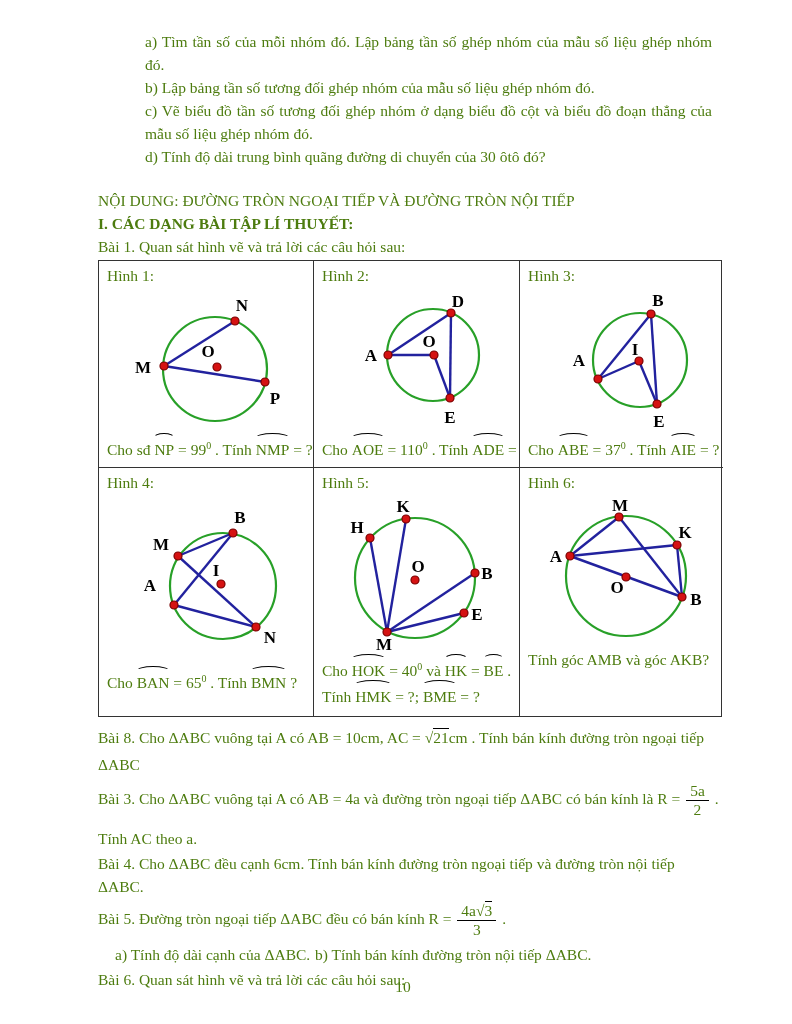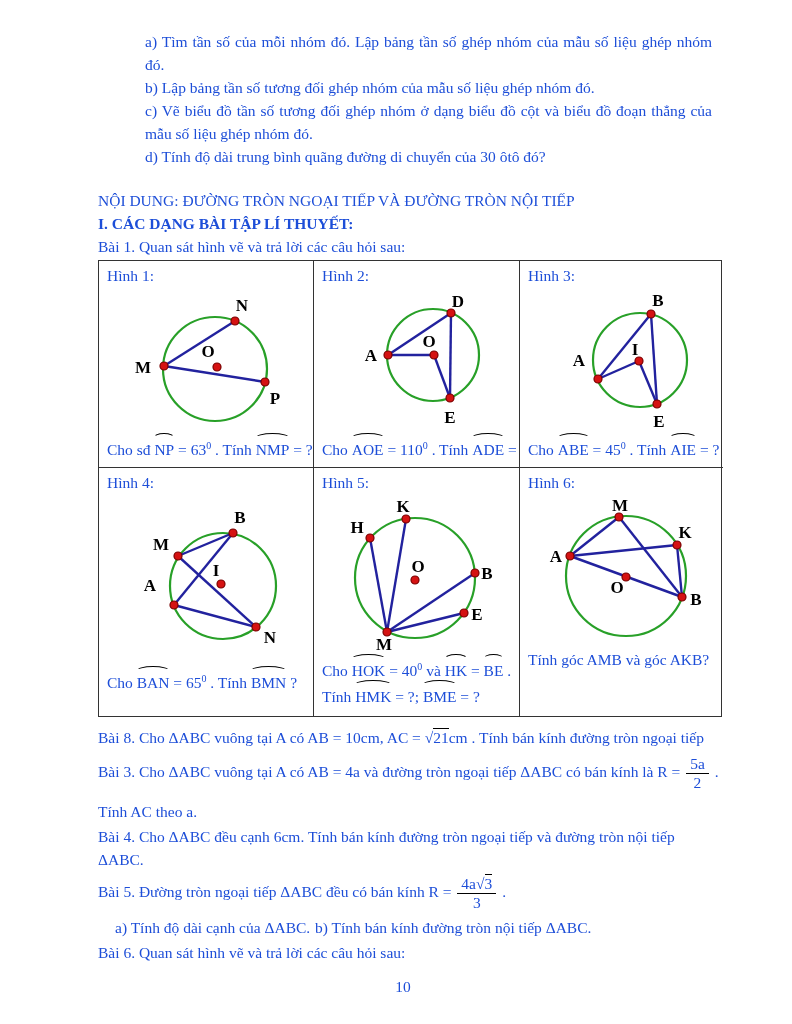--- a/index.html
+++ b/index.html
@@ -1,20 +1,20 @@
 <!DOCTYPE html>
 <html><head>
 <meta charset="utf-8">
 <style>
   html,body{margin:0;padding:0;background:#ffffff;}
   .page{
     width:792px;height:1024px;box-sizing:border-box;position:relative;
     padding:30px 70px 0 98px;
     font-family:"Liberation Serif","DejaVu Serif",serif;
-    font-size:15.5px;color:#1d4ed8;line-height:23px;background:#fff;
+    font-size:15.5px;color:#4d7c0f;line-height:23px;background:#fff;
   }
   p{margin:0;}
   .b{font-weight:normal;}
   .intro{margin-left:47px;width:567px;}
   .intro div{text-align:justify;}
   .section-title{font-weight:normal;text-align:left;margin-top:21px;}
   .subsection{font-weight:bold;}
   
   .fig-table{
     display:grid;grid-template-columns:215px 206px 203px;grid-template-rows:207px 248px;
@@ -75,21 +75,21 @@
             <circle cx="114" cy="82" r="4" fill="#d51212" stroke="#7a0000" stroke-width="1.2"></circle>
             <circle cx="132" cy="36" r="4" fill="#d51212" stroke="#7a0000" stroke-width="1.2"></circle>
             <circle cx="61" cy="81" r="4" fill="#d51212" stroke="#7a0000" stroke-width="1.2"></circle>
             <circle cx="162" cy="97" r="4" fill="#d51212" stroke="#7a0000" stroke-width="1.2"></circle>
             <text x="105" y="72" text-anchor="middle" class="lbl">O</text>
             <text x="139" y="26" text-anchor="middle" class="lbl">N</text>
             <text x="40" y="88" text-anchor="middle" class="lbl">M</text>
             <text x="172" y="119" text-anchor="middle" class="lbl">P</text>
           </svg></div>
     <div class="fig-captions">
-          <div class="caption"><span>Cho sđ </span><span class="arc">NP</span><span> = 63</span><sup>0</sup><span> . Tính  </span><span class="arc">NMP</span><span> = ?</span></div>
+          <div class="caption"><span>Cho sđ </span><span class="arc">NP</span><span> = 99</span><sup>0</sup><span> . Tính  </span><span class="arc">NMP</span><span> = ?</span></div>
         </div>
   </div>
       <div class="cell">
     <div class="fig-title">Hình 2:</div>
     <div class="fig-canvas"><svg viewBox="0 0 200 152" width="200" height="152">
             <circle cx="115" cy="70" r="46" fill="none" stroke="#28a028" stroke-width="2.2"></circle>
             <line x1="70" y1="70" x2="133" y2="28" stroke="#22229e" stroke-width="2.4"></line>
             <line x1="70" y1="70" x2="116" y2="70" stroke="#22229e" stroke-width="2.4"></line>
             <line x1="116" y1="70" x2="132" y2="113" stroke="#22229e" stroke-width="2.4"></line>
             <line x1="133" y1="28" x2="132" y2="113" stroke="#22229e" stroke-width="2.4"></line>
@@ -117,21 +117,21 @@
             <circle cx="115" cy="76" r="4" fill="#d51212" stroke="#7a0000" stroke-width="1.2"></circle>
             <circle cx="127" cy="29" r="4" fill="#d51212" stroke="#7a0000" stroke-width="1.2"></circle>
             <circle cx="74" cy="94" r="4" fill="#d51212" stroke="#7a0000" stroke-width="1.2"></circle>
             <circle cx="133" cy="119" r="4" fill="#d51212" stroke="#7a0000" stroke-width="1.2"></circle>
             <text x="111" y="70" text-anchor="middle" class="lbl">I</text>
             <text x="134" y="21" text-anchor="middle" class="lbl">B</text>
             <text x="55" y="81" text-anchor="middle" class="lbl">A</text>
             <text x="135" y="142" text-anchor="middle" class="lbl">E</text>
           </svg></div>
     <div class="fig-captions">
-          <div class="caption"><span>Cho </span><span class="arc">ABE</span><span> = 45</span><sup>0</sup><span> . Tính </span><span class="arc">AIE</span><span> = ?</span></div>
+          <div class="caption"><span>Cho </span><span class="arc">ABE</span><span> = 37</span><sup>0</sup><span> . Tính </span><span class="arc">AIE</span><span> = ?</span></div>
         </div>
   </div>
       <div class="cell">
     <div class="fig-title">Hình 4:</div>
     <div class="fig-canvas"><svg viewBox="0 0 200 178" width="200" height="178">
             <circle cx="120" cy="94" r="53" fill="none" stroke="#28a028" stroke-width="2.2"></circle>
             <line x1="75" y1="64" x2="130" y2="41" stroke="#22229e" stroke-width="2.4"></line>
             <line x1="75" y1="64" x2="153" y2="135" stroke="#22229e" stroke-width="2.4"></line>
             <line x1="71" y1="113" x2="130" y2="41" stroke="#22229e" stroke-width="2.4"></line>
             <line x1="71" y1="113" x2="153" y2="135" stroke="#22229e" stroke-width="2.4"></line>
@@ -196,20 +196,21 @@
             <text x="32" y="70" text-anchor="middle" class="lbl">A</text>
             <text x="172" y="113" text-anchor="middle" class="lbl">B</text>
           </svg></div>
     <div class="fig-captions">
           <div class="caption"><span>Tính góc AMB và góc AKB?</span></div>
         </div>
   </div>
     </div>
 
   <p class="mt-b2a"><span class="b">Bài 8.</span><span> Cho ΔABC vuông tại A có  AB = 10cm, AC = </span><span>√</span><span class="over">21</span><span>cm . Tính bán kính đường tròn ngoại tiếp</span></p>
+  <p class="mt-b2b"><span>ΔABC</span></p>
   <p class="mt-b3a"><span class="b">Bài 3.</span><span> Cho ΔABC vuông tại A có AB = 4a  và đường tròn ngoại tiếp ΔABC có bán kính là  R = </span><span class="frac"><span class="num"><span>5a</span></span><span class="den"><span>2</span></span></span><span> .</span></p>
   <p class="mt-b3b"><span>Tính AC theo a.</span></p>
   <p class="mt-b4"><span class="b">Bài 4</span><span>. Cho ΔABC đều cạnh 6cm. Tính bán kính đường tròn ngoại tiếp và đường tròn nội tiếp ΔABC.</span></p>
   <p class="mt-b5"><span class="b">Bài 5.</span><span> Đường tròn ngoại tiếp ΔABC đều có bán kính  R = </span><span class="frac"><span class="num"><span>4a</span><span>√</span><span class="over">3</span></span><span class="den"><span>3</span></span></span><span> .</span></p>
   <p class="b5ab">
     <span class="seg-a"><span>a) Tính độ dài cạnh của ΔABC.</span></span><span><span>b) Tính bán kính đường tròn nội tiếp ΔABC.</span></span>
   </p>
   <p class="mt-b6"><span class="b">Bài 6.</span><span> Quan sát hình vẽ và trả lời các câu hỏi sau:</span></p>
 
   <div class="page-number">10</div>

